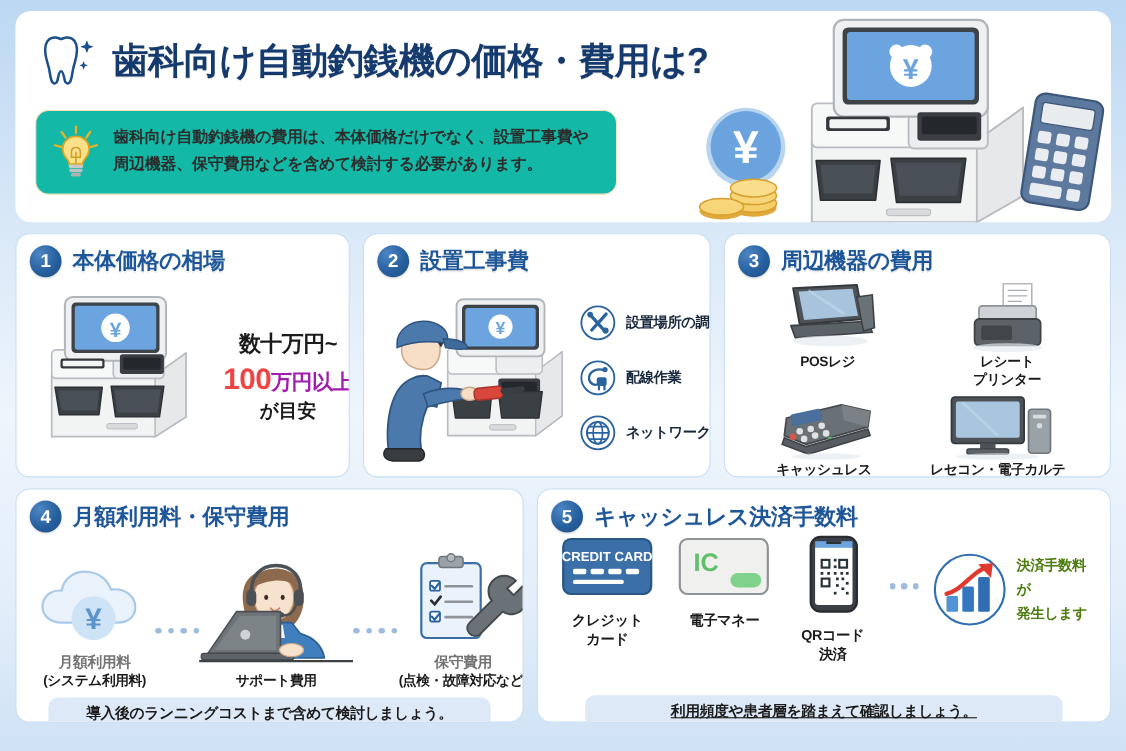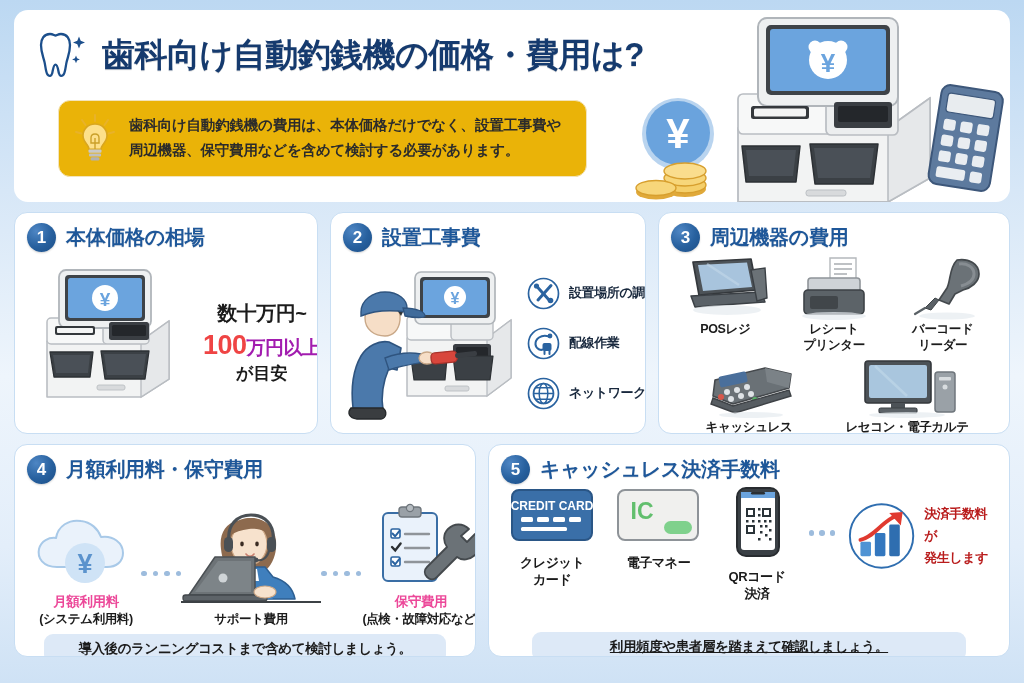--- a/index.html
+++ b/index.html
@@ -34,25 +34,25 @@
   .title {
     font-size: 33px; font-weight: 700; letter-spacing: -0.5px;
     color: #153a6e;
     text-shadow: 0 1px 0 rgba(0,0,0,0.12);
     white-space: nowrap;
   }
 
   .callout {
     margin-top: 14px;
     width: 529px;
-    background: #eab308;
+    background: #14b8a6;
     border: 1px solid #f2e4bd;
     border-radius: 12px;
     padding: 12px 16px 12px 14px;
-    display: flex; align-items: center; gap: 12px; margin-left: 26px;
+    display: flex; align-items: center; gap: 12px;
   }
   .bulb { width: 44px; height: 50px; flex: 0 0 44px; }
   .callout-text {
     font-size: 14.5px; line-height: 1.75; color: #2b2b2b; font-weight: 600;
     letter-spacing: -0.2px;
   }
 
   .hero-art { position: absolute; right: 0px; top: -4px; width: 380px; height: 200px; }
 
   
@@ -113,21 +113,21 @@
   .dev { width: 112px; text-align: center; }
   .dev svg { display: block; margin: 0 auto; }
   .dev-label {
     margin-top: 1px; font-size: 12.5px; font-weight: 700; color: #1b1b1b;
     line-height: 1.3; letter-spacing: -0.4px;
   }
 
   
   .c4-body { display: flex; align-items: flex-end; justify-content: space-between; height: 142px; padding: 0 4px; }
   .c4-col { text-align: center; }
-  .c4-label { font-size: 13.5px; font-weight: 700; color: #ec4899; line-height: 1.32; letter-spacing: -0.4px; }
+  .c4-label { font-size: 13.5px; font-weight: 700; color: #737373; line-height: 1.32; letter-spacing: -0.4px; }
   .c4-sub { font-size: 12.5px; font-weight: 700; color: #1b1b1b; letter-spacing: -0.4px; }
   .dots { display: flex; gap: 6px; align-items: center; padding-bottom: 52px; }
   .dot { width: 5.5px; height: 5.5px; border-radius: 50%; background: #9dbcdd; }
 
   .note {
     margin: 6px auto 0 auto;
     background: #dde9f7;
     border-radius: 9px;
     height: 29px;
     display: flex; align-items: center; justify-content: center;
@@ -136,21 +136,21 @@
   .note4 { width: 402px; }
   .note5 { width: 434px; text-decoration: underline; }
 
   
   .c5-body { display: flex; align-items: flex-start; gap: 12px; height: 140px; padding-left: 4px; }
   .pay { text-align: center; width: 98px; }
   .pay-label { margin-top: 4px; font-size: 13px; font-weight: 700; color: #1b1b1b; line-height: 1.32; letter-spacing: -0.4px; }
   .c5-dots { display: flex; gap: 5px; align-items: center; padding-top: 44px; }
   .c5-dot { width: 5.5px; height: 5.5px; border-radius: 50%; background: #9dbcdd; }
   .fee-wrap { display: flex; align-items: center; gap: 8px; padding-top: 14px; }
-  .fee-label { font-size: 13px; font-weight: 700; color: #b91c1c; line-height: 1.7; letter-spacing: -0.4px; }
+  .fee-label { font-size: 13px; font-weight: 700; color: #4d7c0f; line-height: 1.7; letter-spacing: -0.4px; }
 </style>
 </head>
 <body>
 
 <div class="page">
 
   <div class="header">
     <div class="header-inner">
       <div class="title-row">
         <span class="tooth-mark">
@@ -392,30 +392,20 @@
           <svg viewBox="0 0 96 66" width="96" height="66">
             <path d="M44 4 L70 4 L70 27 L44 27 Z" fill="#ffffff" stroke="#b4b8bc" stroke-width="1.4"></path>
             <path d="M48 10 h18 M48 15 h18 M48 20 h13" stroke="#a9adb1" stroke-width="1.3"></path>
             <rect x="22" y="24" width="52" height="16" rx="3" fill="#cfd3d7" stroke="#8f9499" stroke-width="1.6"></rect>
             <rect x="18" y="36" width="60" height="24" rx="4" fill="#5c6368" stroke="#3d4246" stroke-width="1.6"></rect>
             <rect x="24" y="42" width="28" height="13" rx="2" fill="#41464a"></rect>
             <ellipse cx="48" cy="62" rx="32" ry="4" fill="#e6ebef" opacity="0.7"></ellipse>
           </svg>
           <div class="dev-label">レシート<br>プリンター</div>
         </div>
-        <div class="dev">
-          <svg viewBox="0 0 96 66" width="96" height="66">
-            <path d="M62 6 C74 4 84 10 84 20 C84 28 76 34 68 36 L60 40 L54 50 L44 46 L52 34 C56 26 54 14 62 6 Z" fill="#6b7277" stroke="#44494d" stroke-width="1.7" stroke-linejoin="round"></path>
-            <path d="M64 10 C72 9 79 13 79 20 C79 26 73 30 66 32" fill="none" stroke="#878d92" stroke-width="3"></path>
-            <path d="M44 46 L36 56 L30 54 L40 44 Z" fill="#5a6166" stroke="#3e4347"></path>
-            <path d="M30 54 L20 60" stroke="#5a6166" stroke-width="2.2" stroke-linecap="round" fill="none"></path>
-            <ellipse cx="52" cy="62" rx="28" ry="3.5" fill="#e6ebef" opacity="0.7"></ellipse>
-          </svg>
-          <div class="dev-label">バーコード<br>リーダー</div>
-        </div>
       </div>
 
       <div class="c3-grid2">
         <div class="dev">
           <svg viewBox="0 0 112 62" width="112" height="62">
             <path d="M22 24 L72 12 L98 18 L96 32 L40 48 L20 40 Z" fill="#6a7176" stroke="#45494d" stroke-width="1.6" stroke-linejoin="round"></path>
             <path d="M72 12 L98 18 L96 32 L74 26 Z" fill="#7b8287"></path>
             <rect x="26" y="18" width="28" height="11" rx="2" fill="#4a6f9b" transform="rotate(-12 40 23)"></rect>
             <g fill="#dfe3e6">
               <circle cx="34" cy="36" r="3"></circle>

